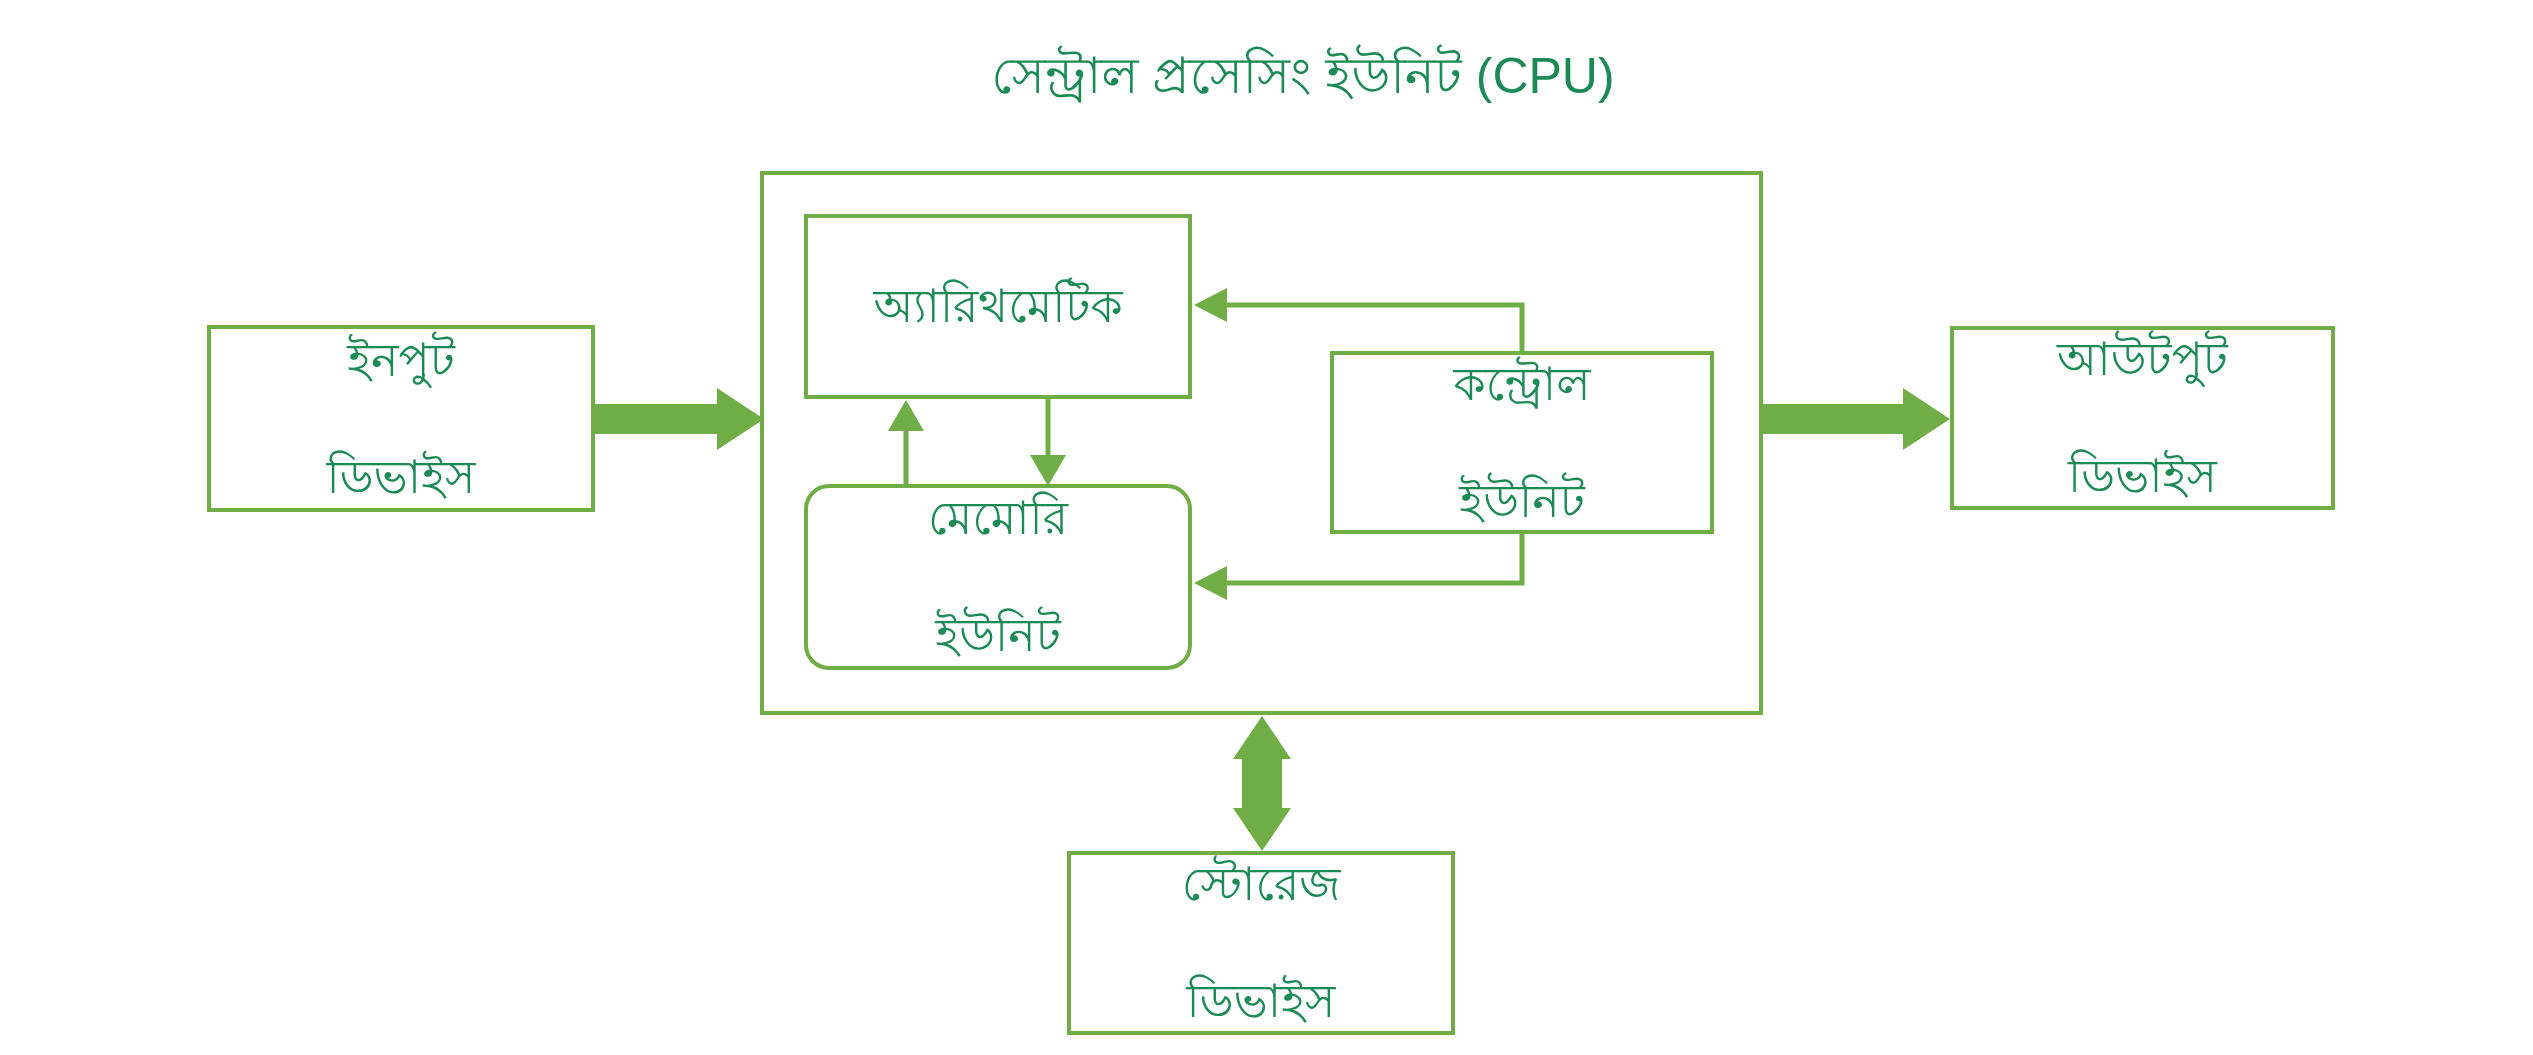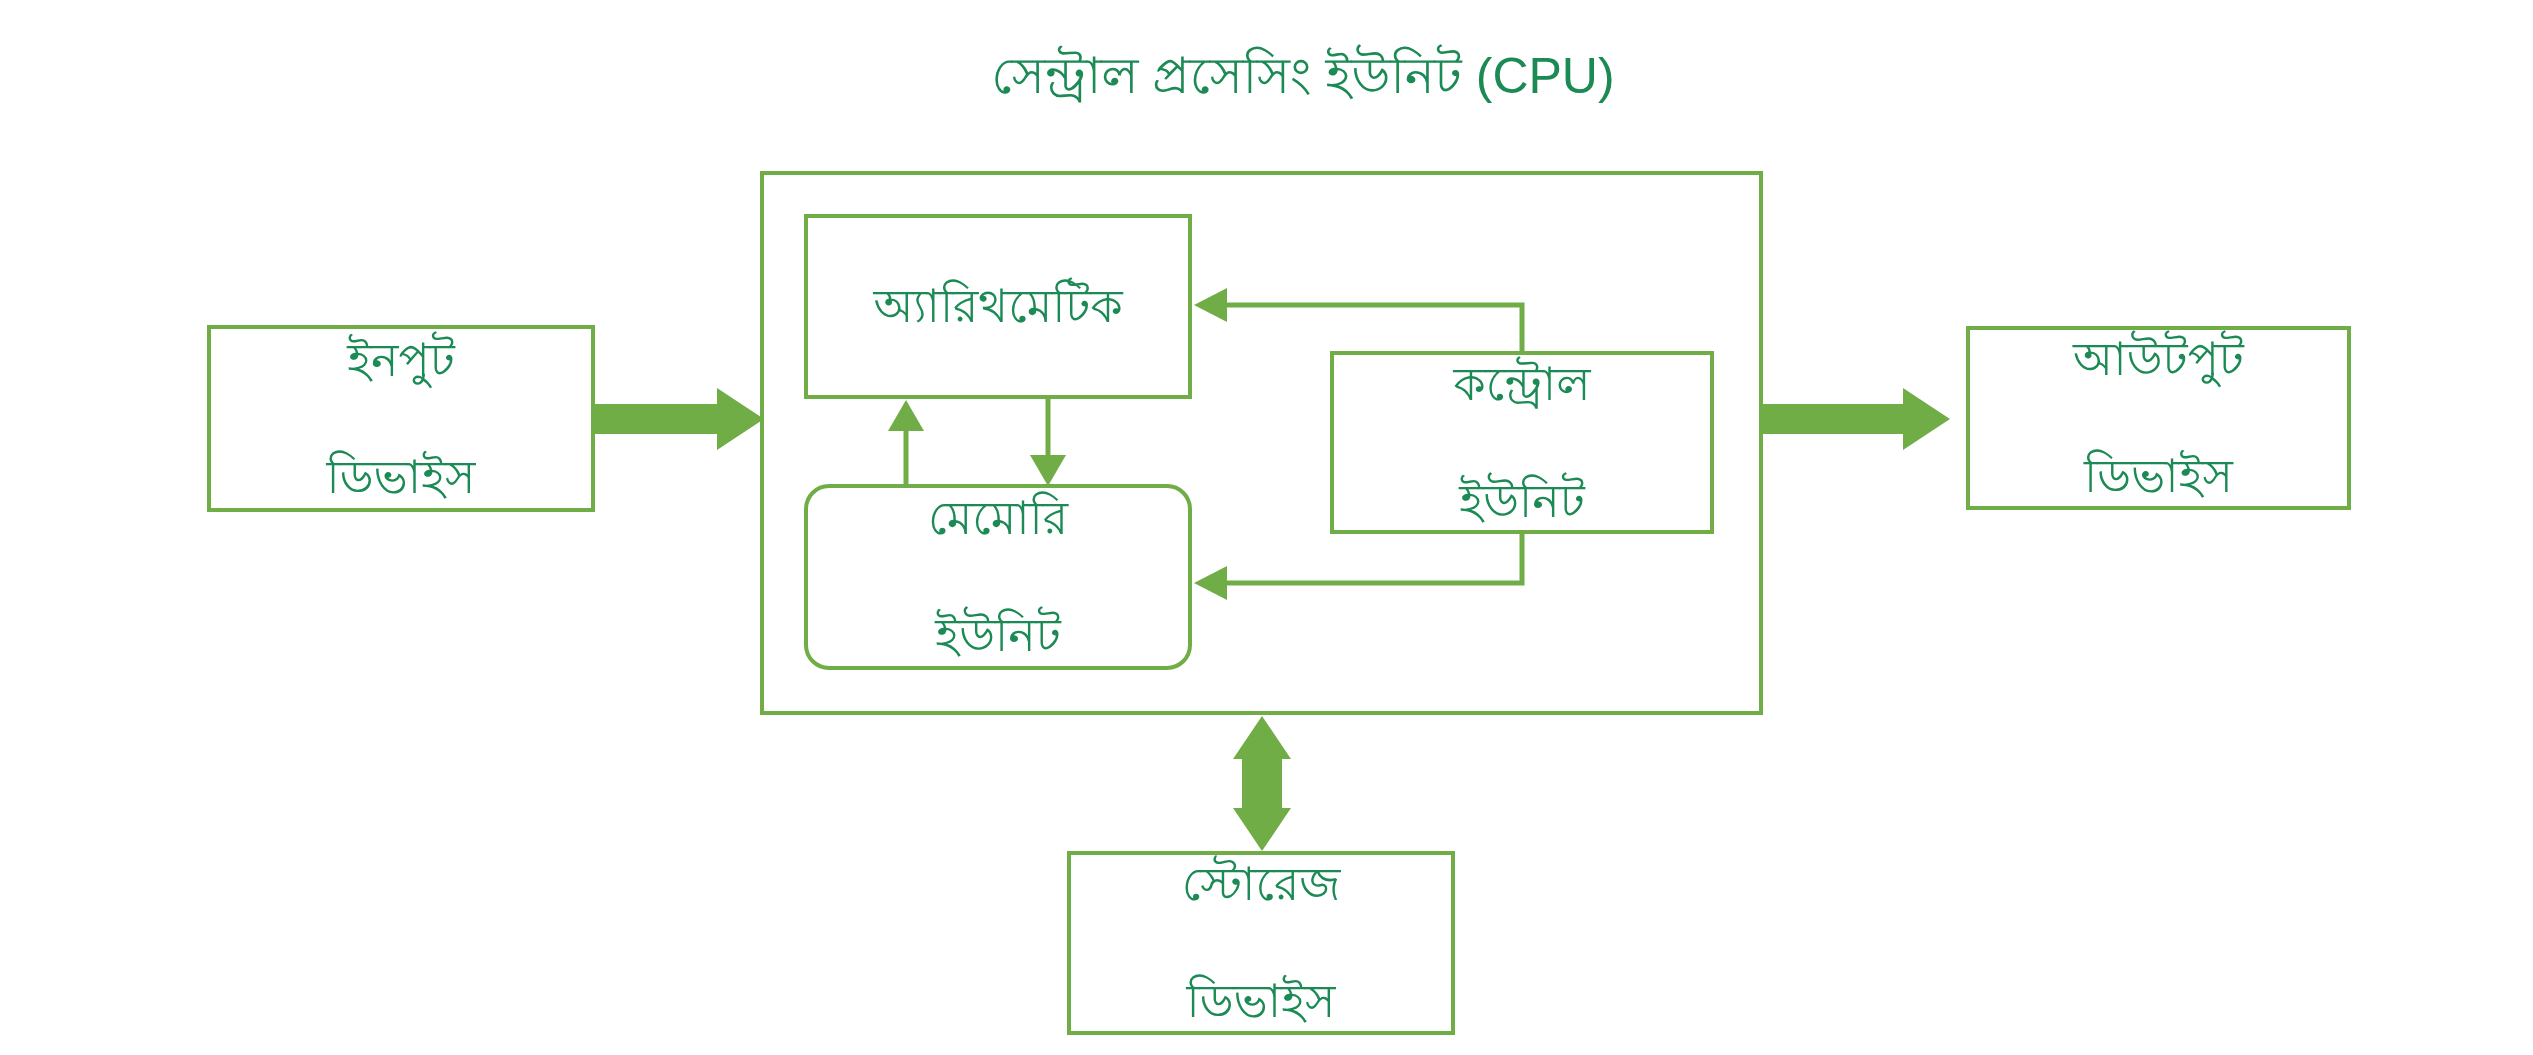--- a/index.html
+++ b/index.html
@@ -38,21 +38,21 @@
     color:var(--text-green,#1b8a54);
     font-size:46px;
     line-height:1.5;
     gap:48px;
   }
   .box-cpu{left:760px;top:171px;width:1003px;height:544px;background:transparent;}
   .box-alu{left:804px;top:214px;width:388px;height:185px;}
   .box-memory{left:804px;top:484px;width:388px;height:186px;border-radius:25px;}
   .box-control{left:1330px;top:351px;width:384px;height:183px;}
   .box-input{left:187px;top:325px;width:388px;height:187px;margin-left:20px;}
-  .box-output{left:1950px;top:326px;width:385px;height:184px;margin-left:16px;}
+  .box-output{left:1950px;top:326px;width:385px;height:184px;}
   .box-storage{left:1067px;top:851px;width:388px;height:184px;}
 </style>
 </head>
 <body>
 
 <div class="canvas">
 
   <div class="title">সেন্ট্রাল প্রসেসিং ইউনিট (CPU)</div>
 
   <div class="box box-cpu"></div>

